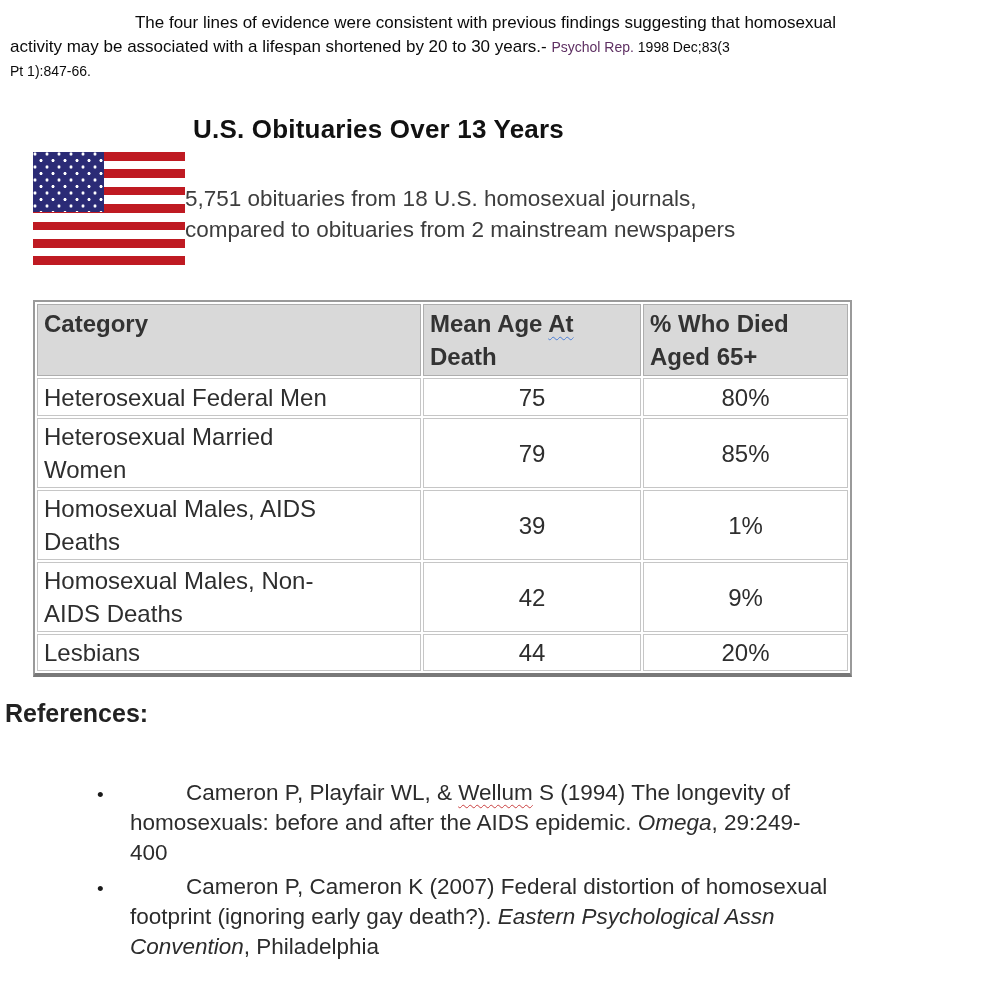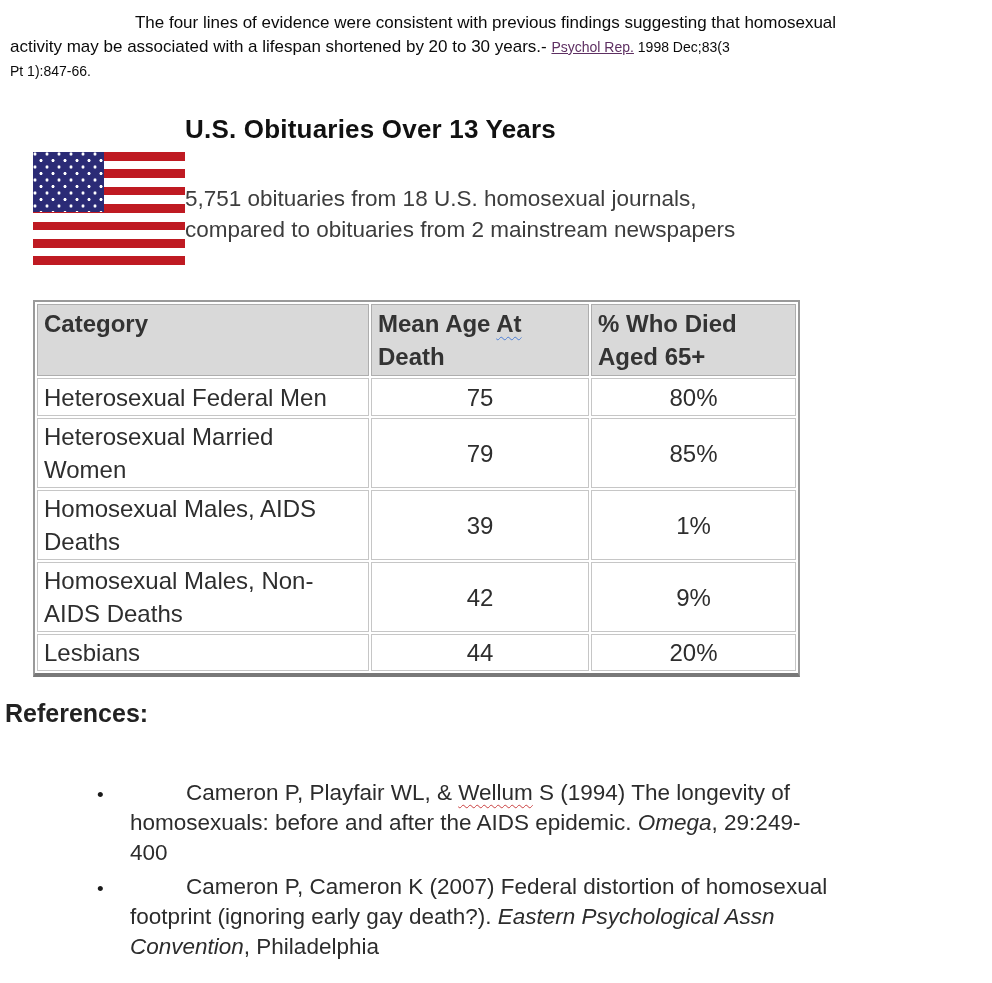--- a/index.html
+++ b/index.html
@@ -7,24 +7,24 @@
   .page {
     position:relative; width:992px; height:983px; background:#fff;
     font-family:"Liberation Sans", sans-serif; color:#000;
   }
 
   
   .intro { position:absolute; left:10px; top:11px; width:945px;
            font-size:17px; line-height:24px; color:#0b0b0b; }
   .intro .line1 { padding-left:6px;text-align:center; }
   .cite { font-size:14px; }
-  a.cite-link { color:#5e2f62; text-decoration:underline; cursor:pointer; }
+  a.cite-link { color:#5e2f62; cursor:pointer; }
 
   
-  .page-title { position:absolute; left:185px; top:114px;
+  .page-title { position:absolute; left:193px; top:114px;
                 font-size:26px; font-weight:bold; color:#111; letter-spacing:0.2px; }
   .subtitle { position:absolute; left:185px; top:183px;
               font-size:22.5px; line-height:31px; color:#3d3d3d; }
 
   
   .flag { position:absolute; left:33px; top:152px; width:152px; height:113px;
           background:repeating-linear-gradient(to bottom,
              #bf1a22 0 8.692px, #ffffff 8.692px 17.385px); }
   .flag .canton { position:absolute; left:0; top:0; width:71px; height:60px;
           background-color:#2b2b76;
@@ -37,21 +37,21 @@
   
   table.obits { position:absolute; left:33px; top:300px;
           border-collapse:separate; border-spacing:2px;
           border:2px solid #9a9a9a; border-bottom:4px solid #787878;
           background:#fff; font-size:24px; color:#2e2e2e; }
   table.obits th { background:#d9d9d9; border:1px solid #aeaeae;
           font-weight:bold; color:#333; text-align:left;
           vertical-align:top; padding:2px 6px; line-height:33px; }
   table.obits td { background:#fff; border:1px solid #c6c6c6;
           vertical-align:middle; padding:1px 6px; line-height:33px; }
-  .col-cat  { width:332px; }
+  .col-cat  { width:384px; }
   .col-age  { width:218px; }
   .col-pct  { width:205px; }
   td.num { text-align:center;margin-left:36px; }
   .wrapbox     { display:inline-block; max-width:300px; vertical-align:top; }
   .wrapbox-h2  { display:inline-block; max-width:170px; vertical-align:top; }
   .wrapbox-h3  { display:inline-block; max-width:175px; vertical-align:top; }
   .sq-blue { text-decoration-line:underline; text-decoration-style:wavy;
              text-decoration-color:#4a7dd6; text-decoration-thickness:1px;
              text-underline-offset:4px; }
   .sq-red  { text-decoration-line:underline; text-decoration-style:wavy;

